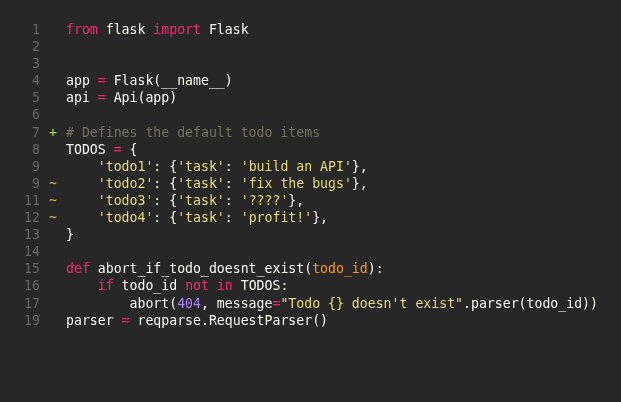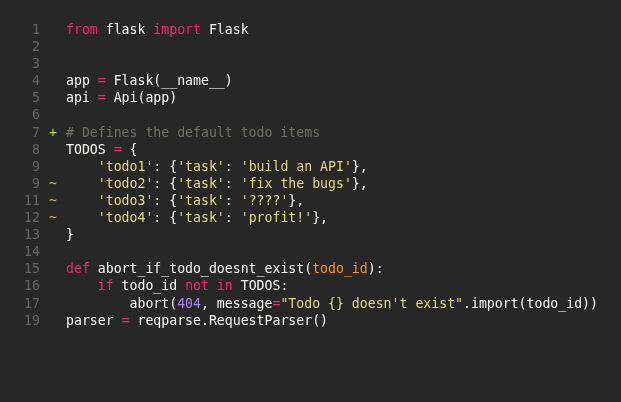--- a/index.html
+++ b/index.html
@@ -76,16 +76,16 @@
       <div class="line"><span class="ln">7</span><span class="mk add">+</span><span class="code"><span class="tk-c"># Defines the default todo items</span></span></div>
       <div class="line"><span class="ln">8</span><span class="mk"></span><span class="code"><span class="tk-p">TODOS </span><span class="tk-k">=</span><span class="tk-p"> {</span></span></div>
       <div class="line"><span class="ln">9</span><span class="mk"></span><span class="code"><span class="tk-p">    </span><span class="tk-s">'todo1'</span><span class="tk-p">: {</span><span class="tk-s">'task'</span><span class="tk-p">: </span><span class="tk-s">'build an API'</span><span class="tk-p">},</span></span></div>
       <div class="line"><span class="ln">9</span><span class="mk mod">~</span><span class="code"><span class="tk-p">    </span><span class="tk-s">'todo2'</span><span class="tk-p">: {</span><span class="tk-s">'task'</span><span class="tk-p">: </span><span class="tk-s">'fix the bugs'</span><span class="tk-p">},</span></span></div>
       <div class="line"><span class="ln">11</span><span class="mk mod">~</span><span class="code"><span class="tk-p">    </span><span class="tk-s">'todo3'</span><span class="tk-p">: {</span><span class="tk-s">'task'</span><span class="tk-p">: </span><span class="tk-s">'????'</span><span class="tk-p">},</span></span></div>
       <div class="line"><span class="ln">12</span><span class="mk mod">~</span><span class="code"><span class="tk-p">    </span><span class="tk-s">'todo4'</span><span class="tk-p">: {</span><span class="tk-s">'task'</span><span class="tk-p">: </span><span class="tk-s">'profit!'</span><span class="tk-p">},</span></span></div>
       <div class="line"><span class="ln">13</span><span class="mk"></span><span class="code"><span class="tk-p">}</span></span></div>
       <div class="line"><span class="ln">14</span><span class="mk"></span><span class="code"></span></div>
       <div class="line"><span class="ln">15</span><span class="mk"></span><span class="code"><span class="tk-k">def</span><span class="tk-p"> abort_if_todo_doesnt_exist(</span><span class="tk-o">todo_id</span><span class="tk-p">):</span></span></div>
       <div class="line"><span class="ln">16</span><span class="mk"></span><span class="code"><span class="tk-p">    </span><span class="tk-k">if</span><span class="tk-p"> todo_id </span><span class="tk-k">not in</span><span class="tk-p"> TODOS:</span></span></div>
-      <div class="line"><span class="ln">17</span><span class="mk"></span><span class="code"><span class="tk-p">        abort(</span><span class="tk-n">404</span><span class="tk-p">, message</span><span class="tk-k">=</span><span class="tk-s">"Todo {} doesn't exist"</span><span class="tk-p">.import(todo_id))</span></span></div>
+      <div class="line"><span class="ln">17</span><span class="mk"></span><span class="code"><span class="tk-p">        abort(</span><span class="tk-n">404</span><span class="tk-p">, message</span><span class="tk-k">=</span><span class="tk-s">"Todo {} doesn't exist"</span><span class="tk-p">.parser(todo_id))</span></span></div>
       <div class="line"><span class="ln">19</span><span class="mk"></span><span class="code"><span class="tk-p">parser </span><span class="tk-k">=</span><span class="tk-p"> reqparse.RequestParser()</span></span></div>
     </div>
 </div>
 
 </body></html>

